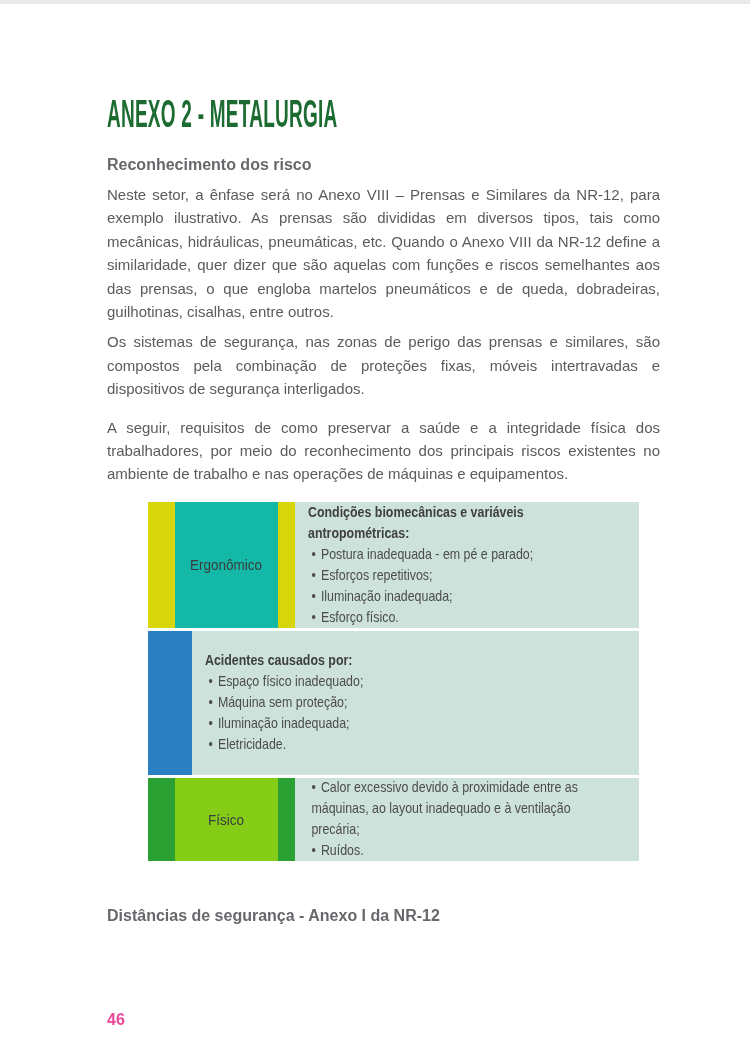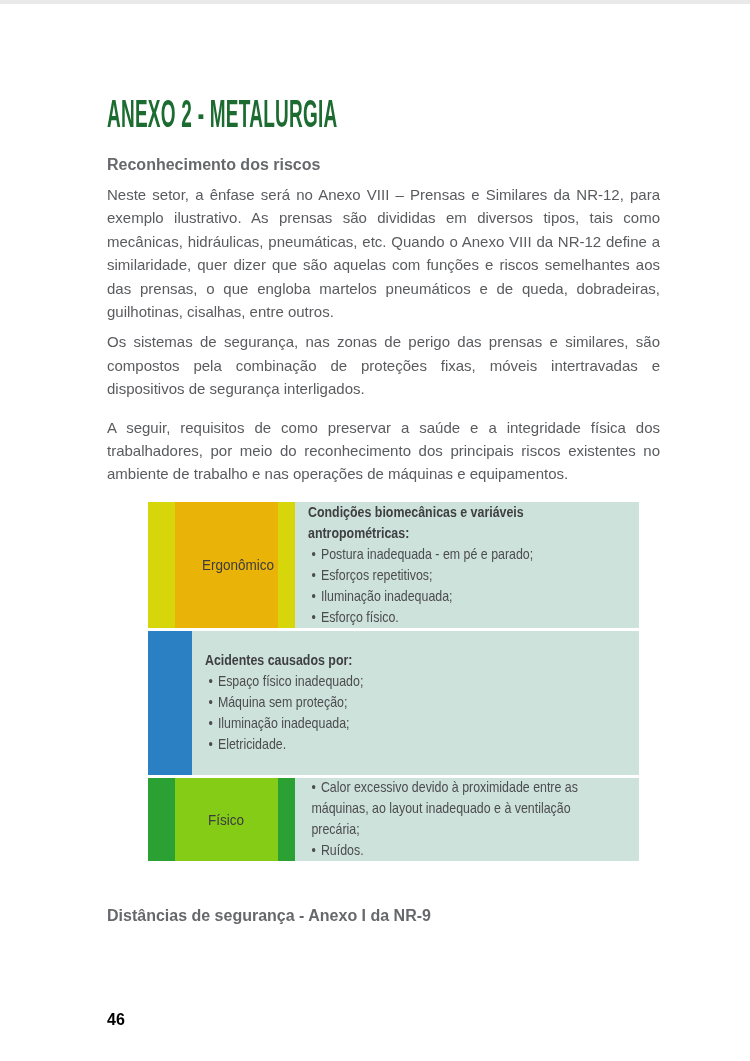--- a/index.html
+++ b/index.html
@@ -51,44 +51,44 @@
   .content-cell { flex:1; display:flex; align-items:center; padding-left:13px; padding-right:14px; overflow:hidden; }
   .cell-inner{
     width:117%;
     transform:scaleX(0.855); transform-origin:0 50%;
     font-size:14.5px; line-height:21px; color:#4c4c4e;
   }
   .cell-header { font-weight:bold; color:#3f3f41; }
   .bullet { padding-left:4px; }
   .bullet::before { content:"•"; margin-right:6px; color:#4c4c4e; }
 
-  .page-number { position:absolute; left:107px; top:1007px; font-size:16px; font-weight:bold; color:#000000; }
+  .page-number { position:absolute; left:107px; top:1007px; font-size:16px; font-weight:bold; color:#ec4899; }
 </style>
 </head>
 <body>
 
 <div class="page">
   <div class="content">
 
     <h1 class="doc-title">
       <span>ANEXO 2 - METALURGIA</span>
     </h1>
 
-    <div class="h2 h2-reconhecimento">Reconhecimento dos riscos</div>
+    <div class="h2 h2-reconhecimento">Reconhecimento dos risco</div>
 
     <div class="para p1">Neste setor, a ênfase será no Anexo VIII – Prensas e Similares da NR-12, para exemplo ilustrativo. As prensas são divididas em diversos tipos, tais como mecânicas, hidráulicas, pneumáticas, etc. Quando o Anexo VIII da NR-12 define a similaridade, quer dizer que são aquelas com funções e riscos semelhantes aos das prensas, o que engloba martelos pneumáticos e de queda, dobradeiras, guilhotinas, cisalhas, entre outros.</div>
     <div class="para p2">Os sistemas de segurança, nas zonas de perigo das prensas e similares, são compostos pela combinação de proteções fixas, móveis intertravadas e dispositivos de segurança interligados.</div>
     <div class="para p3">A seguir, requisitos de como preservar a saúde e a integridade física dos trabalhadores, por meio do reconhecimento dos principais riscos existentes no ambiente de trabalho e nas operações de máquinas e equipamentos.</div>
 
 
     <div class="risk-table">
 
       <div class="t-row row-ergonomico">
         <div class="strip-l" style="background: rgb(214, 214, 10);"></div>
-        <div class="label-cell" style="background: #eab308; justify-content: flex-end;">
+        <div class="label-cell" style="background: #14b8a6;">
           <span>Ergonômico</span>
         </div>
         <div class="strip-r" style="background: rgb(214, 214, 10);"></div>
         <div class="content-cell" style="background: rgb(205, 226, 219);">
           <div class="cell-inner">
             <div class="cell-header">Condições biomecânicas e variáveis antropométricas:</div>
             <div class="bullet">Postura inadequada - em pé e parado;</div>
             <div class="bullet">Esforços repetitivos;</div>
             <div class="bullet">Iluminação inadequada;</div>
             <div class="bullet">Esforço físico.</div>
@@ -119,18 +119,18 @@
         <div class="content-cell" style="background: rgb(205, 226, 219);">
           <div class="cell-inner">
             <div class="bullet">Calor excessivo devido à proximidade entre as máquinas, ao layout inadequado e à ventilação precária;</div>
             <div class="bullet">Ruídos.</div>
           </div>
         </div>
       </div>
 
     </div>
 
-    <div class="h2 h2-distancias">Distâncias de segurança - Anexo I da NR-9</div>
+    <div class="h2 h2-distancias">Distâncias de segurança - Anexo I da NR-12</div>
 
   </div>
 
   <div class="page-number">46</div>
 </div>
 
 </body></html>

